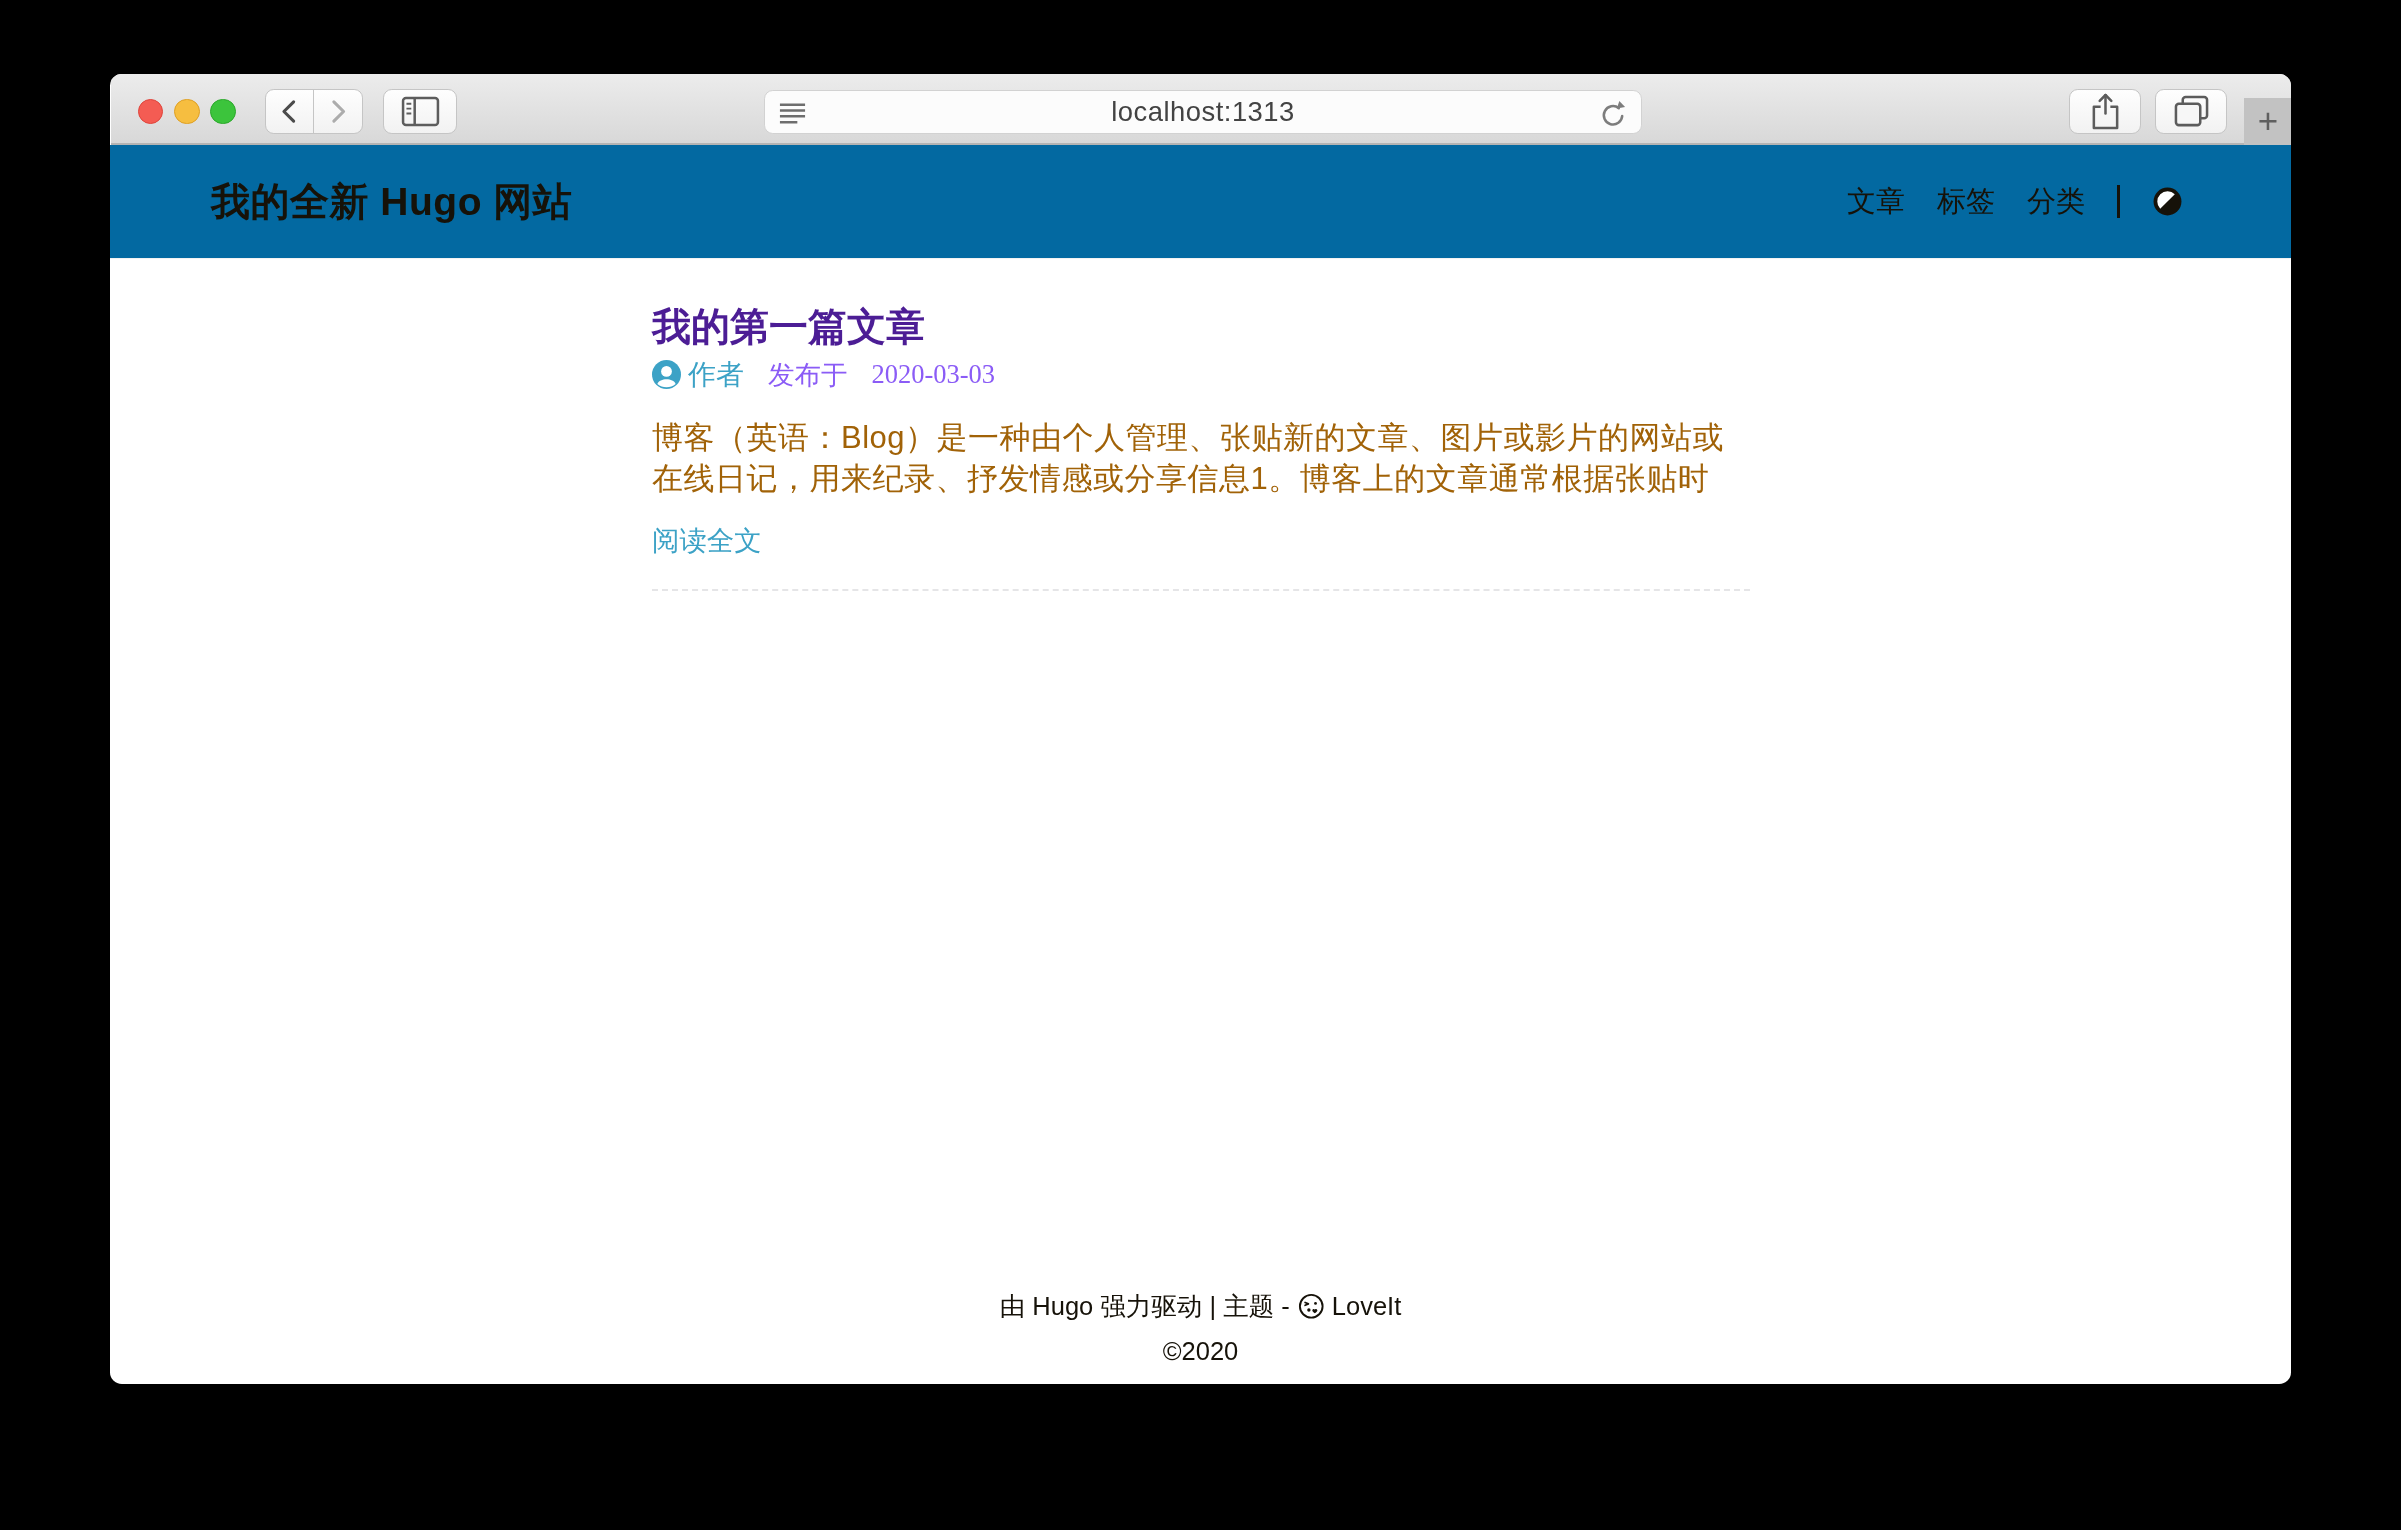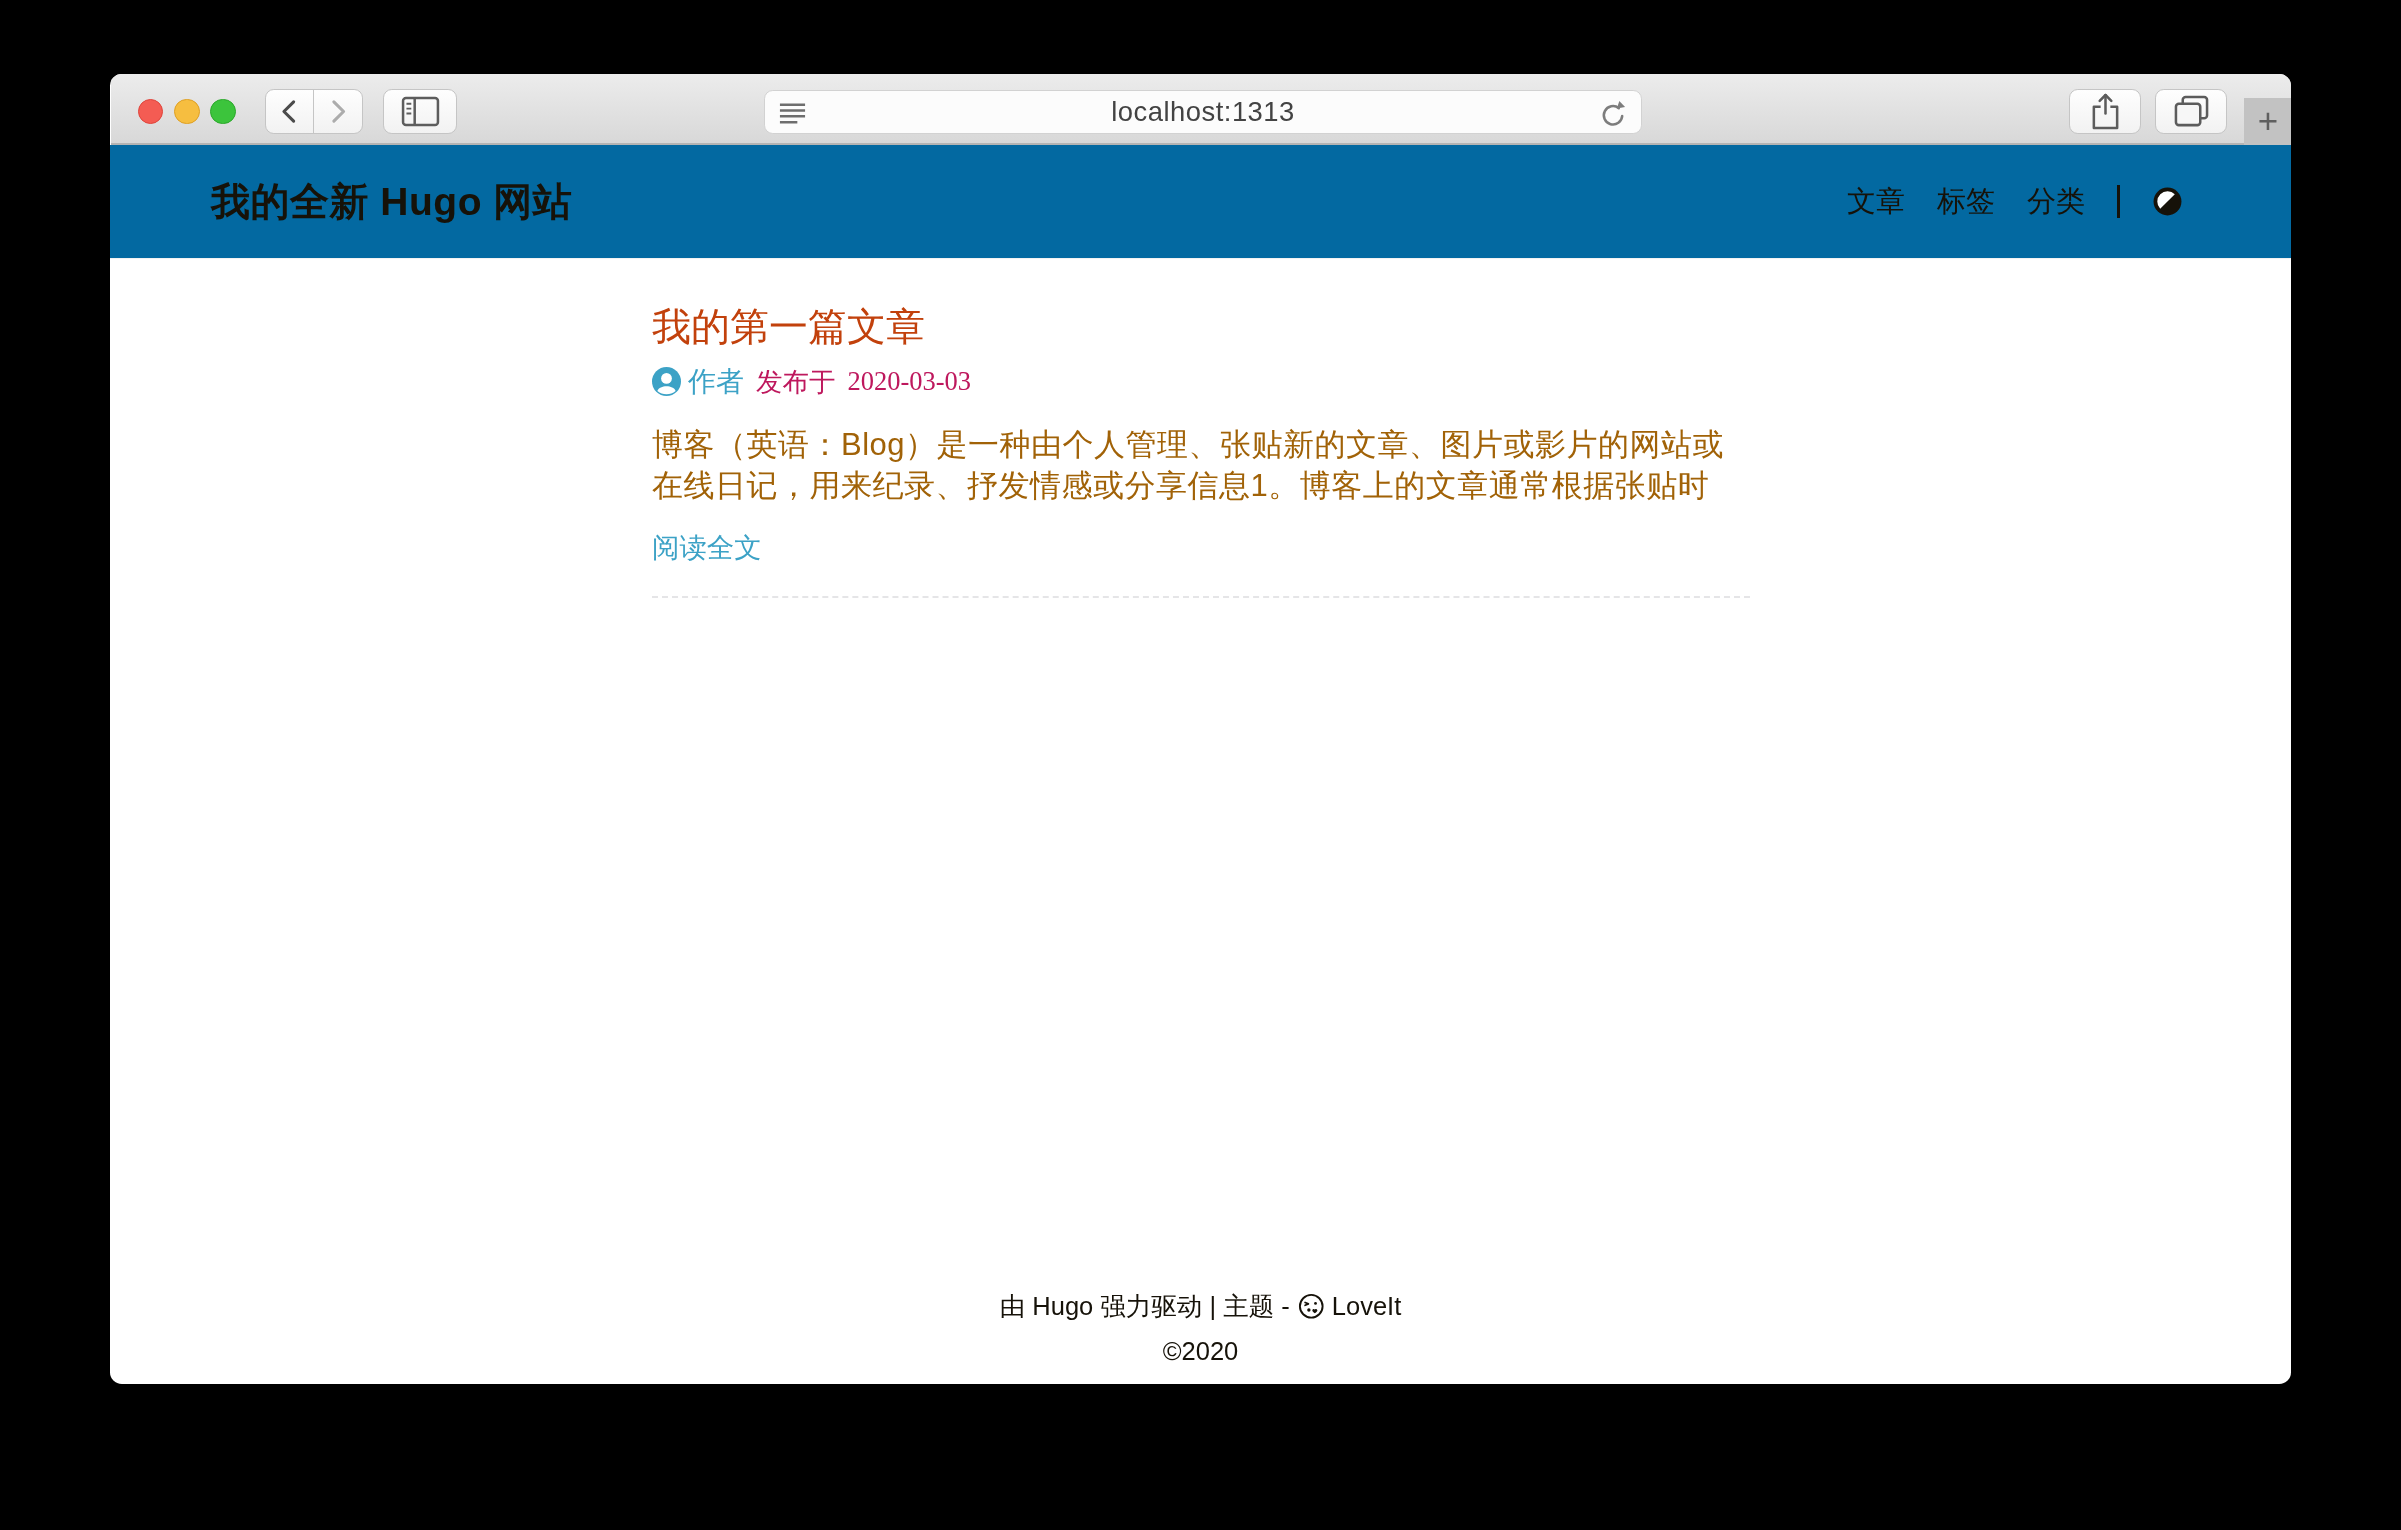--- a/index.html
+++ b/index.html
@@ -63,24 +63,24 @@
   }
   .site-nav {
     position: absolute; right: 108px; top: 0; height: 100%;
     display: flex; align-items: center; gap: 32px;
   }
   .nav-item { font-size: 29px; font-weight: 500; color: #161209; cursor: pointer; }
   .nav-divider { width: 2.9px; height: 33px; background: #161209; }
 
   
   .article { position: absolute; left: 542px; top: 232px; width: 1098px; }
-  .post-title { font-size: 39px; font-weight: 400; color: #c2410c; line-height: 41px; margin-bottom: 19px; }
+  .post-title { font-size: 39px; font-weight: 700; color: #4c1d95; line-height: 41px; margin-bottom: 12px; }
   .post-meta { display: flex; align-items: center; height: 31px; margin-bottom: 27.4px; font-family: Liberation Serif, serif; }
   .author-link { font-size: 28px; font-weight: 500; color: #3ca2c6; margin-left: 6.9px; cursor: pointer; }
-  .meta-gray { font-size: 26.5px; color: #be185d; margin-left: 12px; }
+  .meta-gray { font-size: 26.5px; color: #8b5cf6; margin-left: 24px; }
   .post-summary { font-size: 31px; line-height: 41px; color: #a16207; margin-bottom: 23.5px; letter-spacing: 0.5px; }
   .read-more { display: inline-block; font-size: 27.4px; line-height: 35px; color: #3ca2c6; cursor: pointer; margin-bottom: 31px; }
   .post-divider { border-top: 2px dashed #e5e5e7; width: 100%; }
 
   
   .site-footer {
     position: absolute; left: 0; bottom: 9.8px; width: 100%;
     text-align: center; font-size: 25.5px; color: #161209; line-height: 45px;
   }
   .footer-line { display: flex; align-items: center; justify-content: center; gap: 7.8px; }

